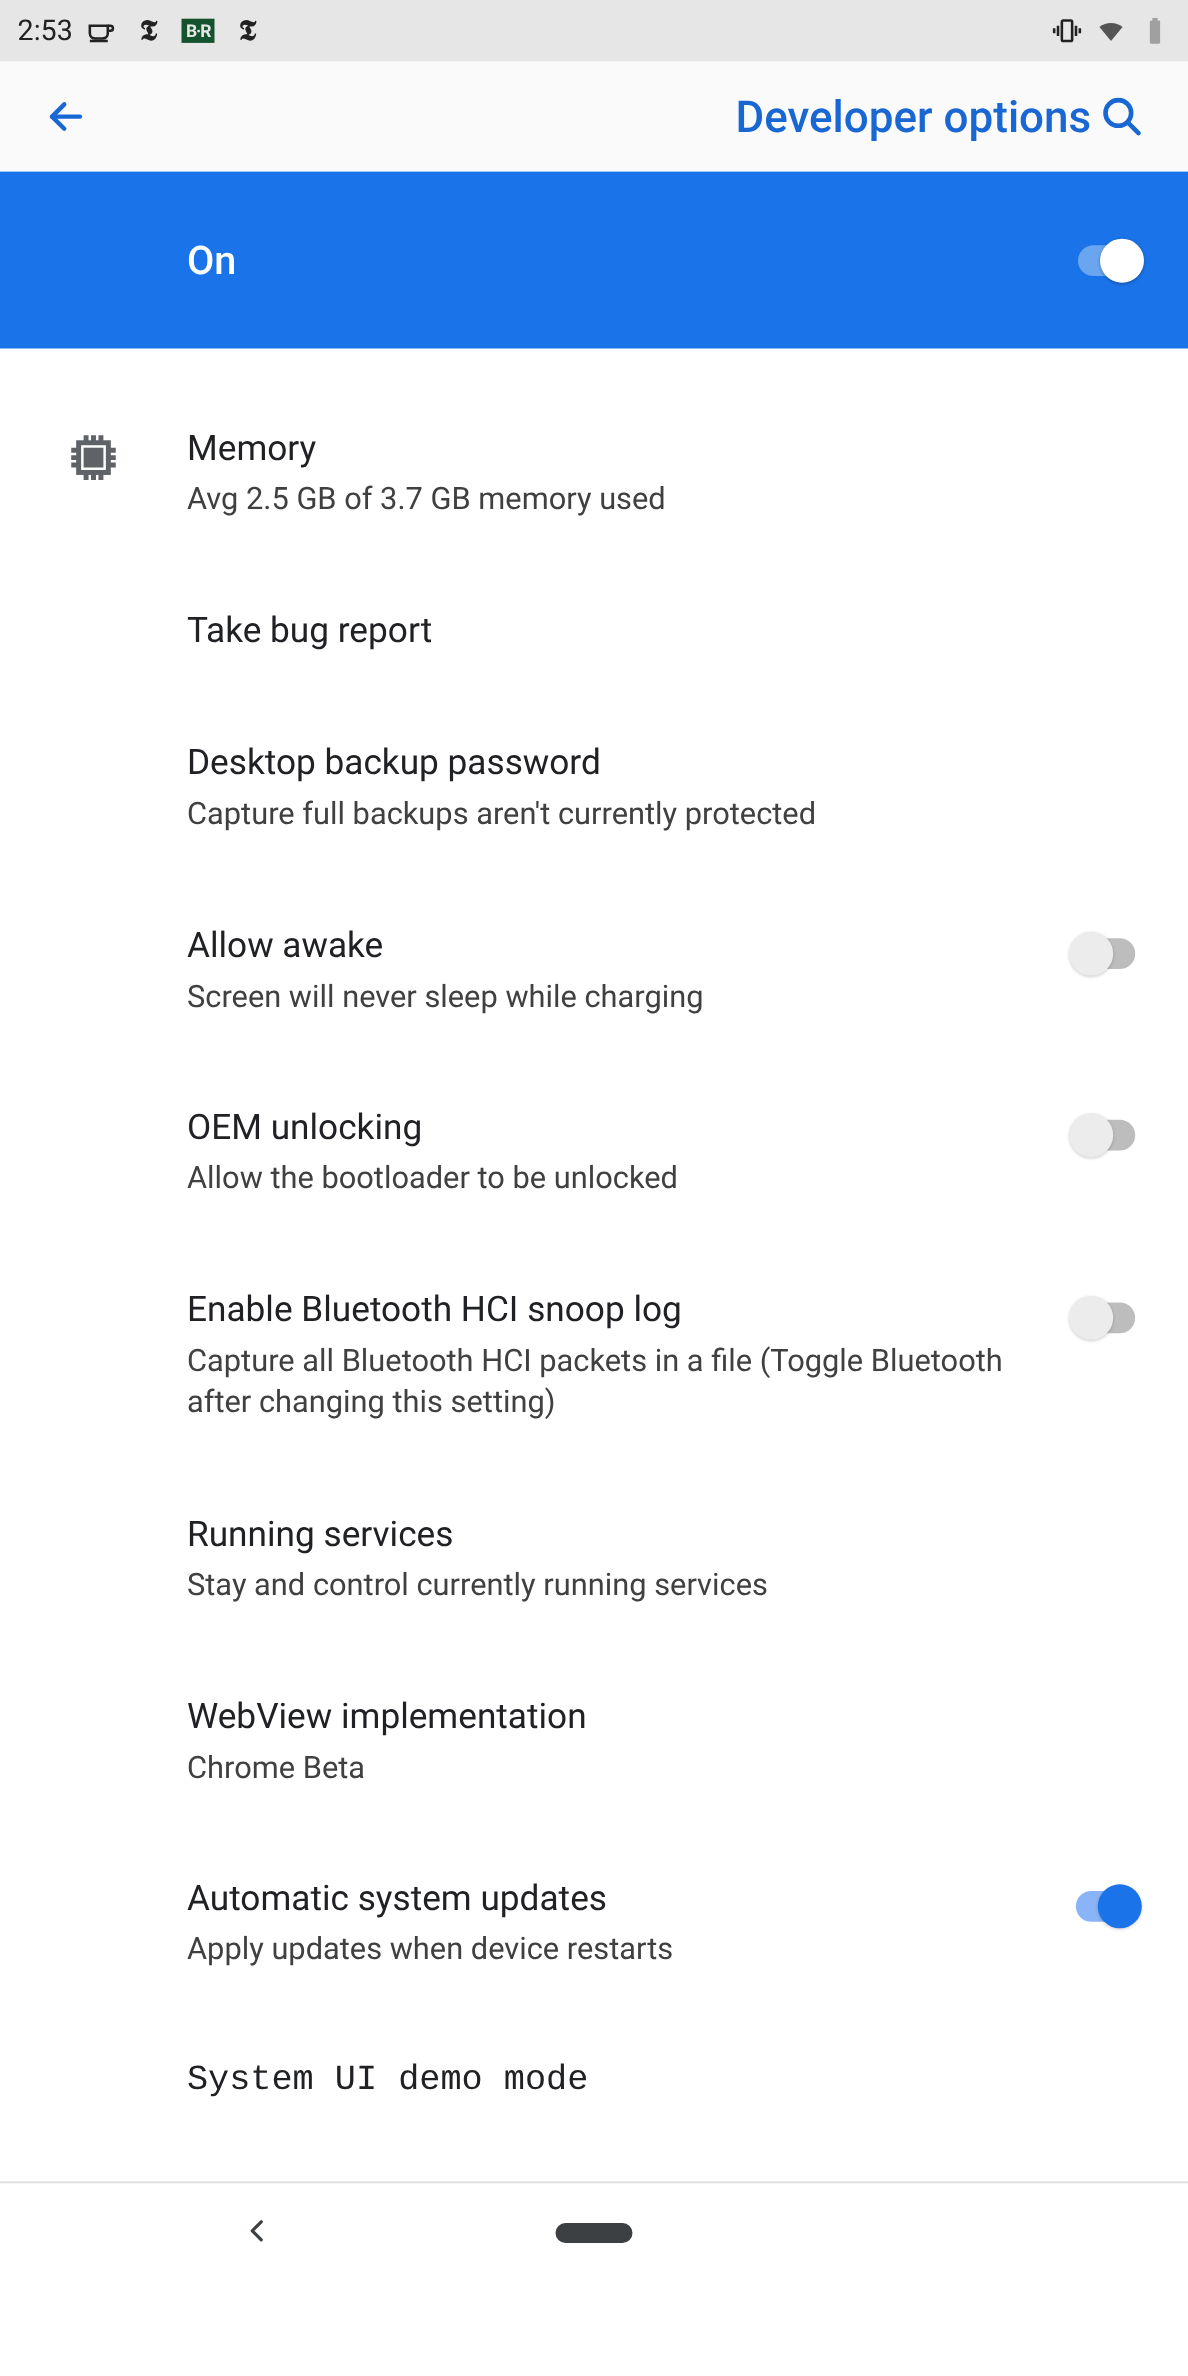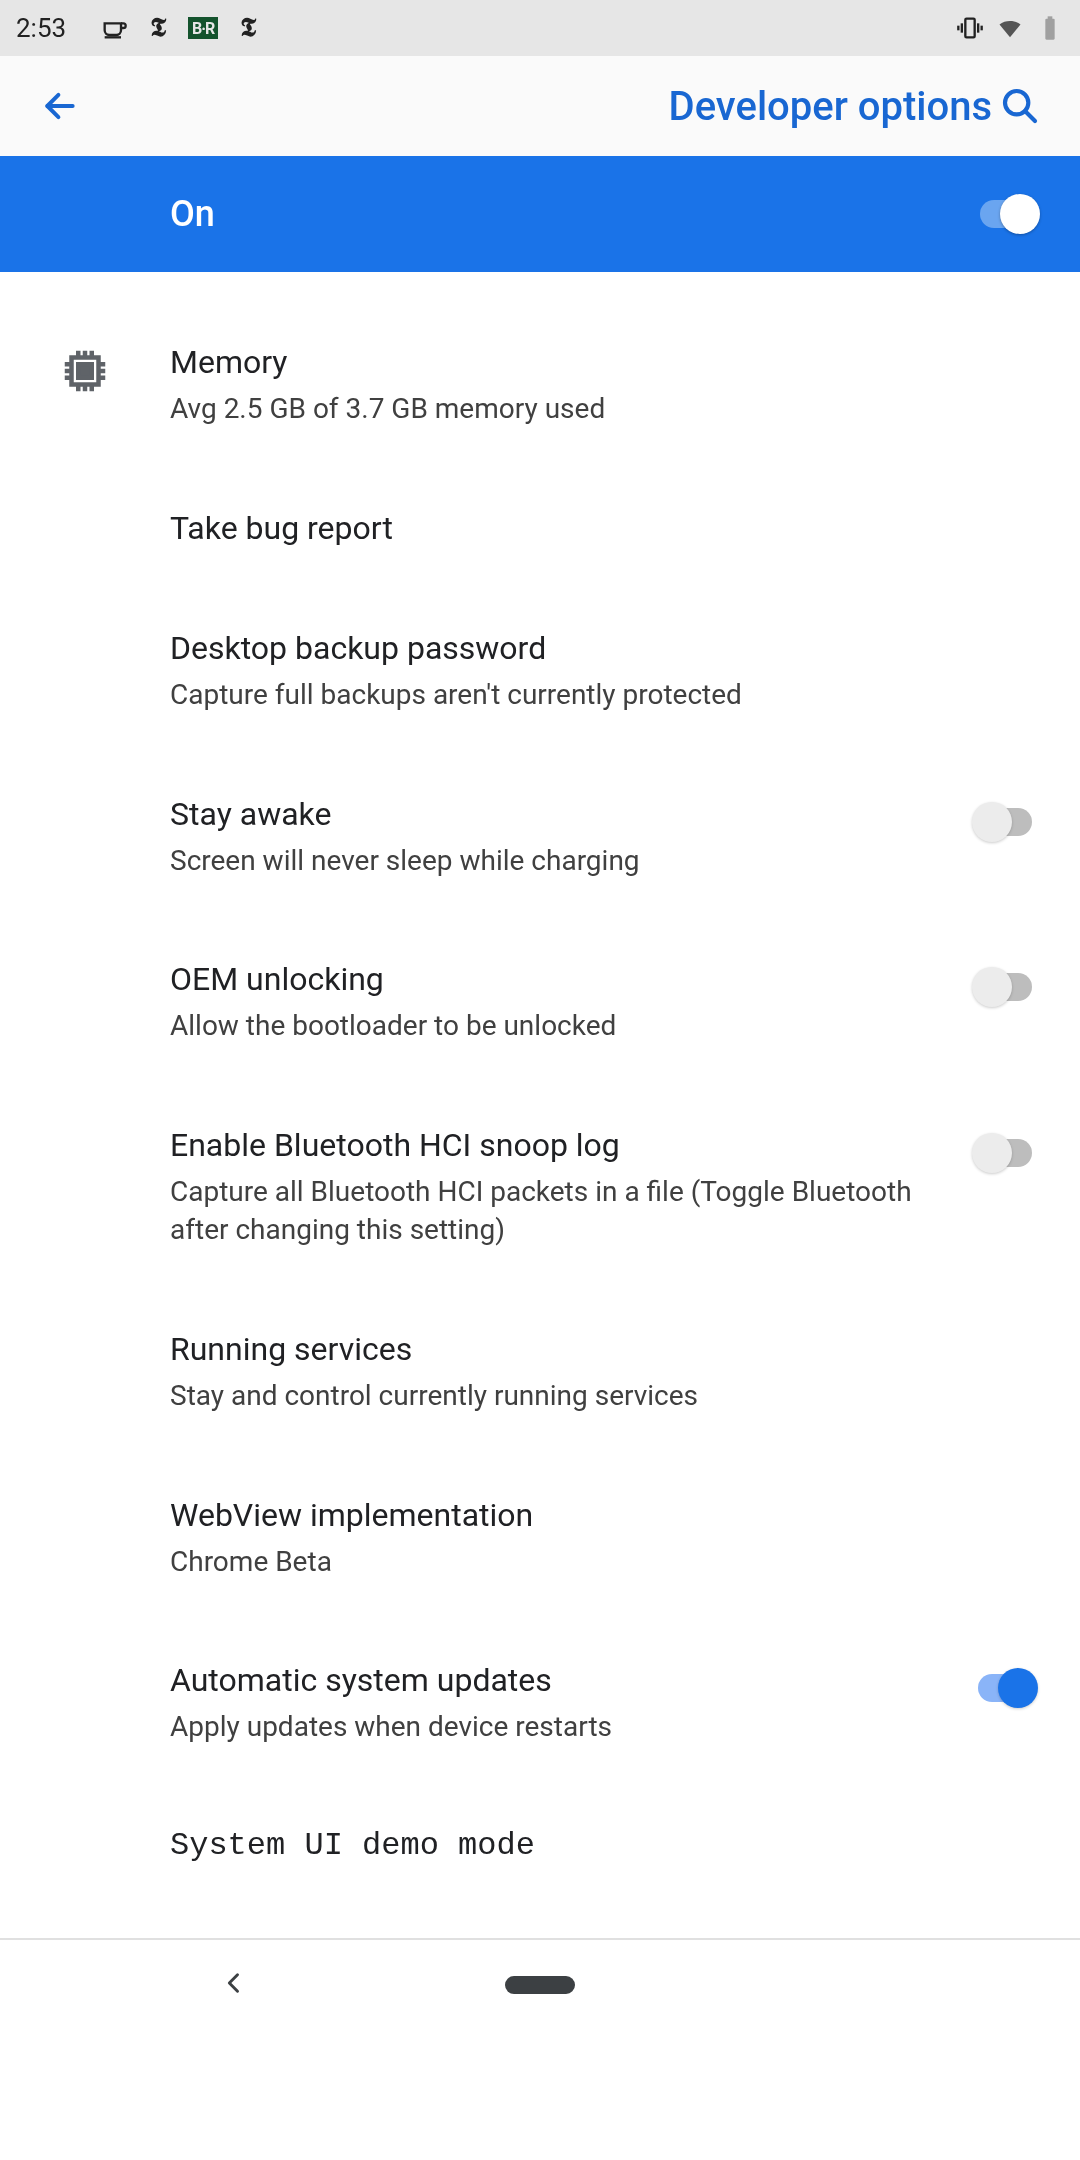--- a/index.html
+++ b/index.html
@@ -1,32 +1,32 @@
 <!DOCTYPE html>
 <html><head>
   <meta charset="utf-8">
   <style>
     * { box-sizing: border-box; margin: 0; padding: 0; }
     html, body { width: 1080px; height: 2160px; font-family: Roboto, Arial, sans-serif; background: #fff; overflow: hidden; }
     
     .status-bar { height: 56px; background: #e6e6e6; display: flex; align-items: center; padding: 0 16px; justify-content: space-between; }
-    .status-left { display: flex; align-items: center; gap: 34px; }
+    .status-left { display: flex; align-items: center; gap: 11px; }
     .status-time { font-size: 26px; color: #222; font-weight: 400; }
     .status-icons-left { display: flex; gap: 16px; align-items: center; }
     .status-right { display: flex; align-items: center; gap: 12px; }
     .tiny-icon { width: 28px; height: 28px; display: flex; align-items: center; justify-content: center; color: #222; }
     .tiny-icon svg { width: 100%; height: 100%; }
     .box-icon { width: 30px; height: 22px; background: #14532d; color: #e6e6e6; display: flex; align-items: center; justify-content: center; font-size: 16px; font-weight: bold; letter-spacing: -1px; }
     
     .header { height: 100px; background: #fafafa; display: flex; align-items: center; padding: 0 32px; text-align: right; }
     .back-btn { width: 56px; height: 56px; display: flex; align-items: center; justify-content: center; margin-right: 26px; }
     .header-title { font-size: 40px; color: #1967d2; font-weight: 500; flex: 1; }
     .search-btn { width: 56px; height: 56px; display: flex; align-items: center; justify-content: center; }
     
-    .master-toggle { height: 116px; background: #1a73e8; display: flex; align-items: center; padding: 0 40px 0 170px; }
+    .master-toggle { height: 161px; background: #1a73e8; display: flex; align-items: center; padding: 0 40px 0 170px; }
     .master-label { font-size: 36px; color: #fff; font-weight: 500; flex: 1; }
     
     .content { background: #fff; padding-top: 30px; padding-bottom: 52px; }
     
     .row { display: flex; align-items: flex-start; padding: 40px 42px 40px 0; }
     .row-icon { width: 170px; display: flex; align-items: flex-start; justify-content: center; padding-top: 2px; }
     .row-text { flex: 1; padding-right: 10px; }
     .row-title { font-size: 32px; color: #202124; font-weight: 400; line-height: 1.25; }
     .row-sub { font-size: 28px; color: #404040; font-weight: 400; margin-top: 8px; line-height: 1.35; }
     .row-toggle { padding-top: 8px; padding-left: 10px; }
@@ -146,21 +146,21 @@
 
   <div class="row indent">
     <div class="row-text">
       <div class="row-title">Desktop backup password</div>
       <div class="row-sub">Capture full backups aren't currently protected</div>
     </div>
   </div>
 
   <div class="row indent">
     <div class="row-text">
-      <div class="row-title">Stay awake</div>
+      <div class="row-title">Allow awake</div>
       <div class="row-sub">Screen will never sleep while charging</div>
     </div>
     <div class="row-toggle">
       <div class="toggle">
         <div class="track-off"></div>
           <div class="thumb-off"></div>
       </div>
     </div>
   </div>
 

